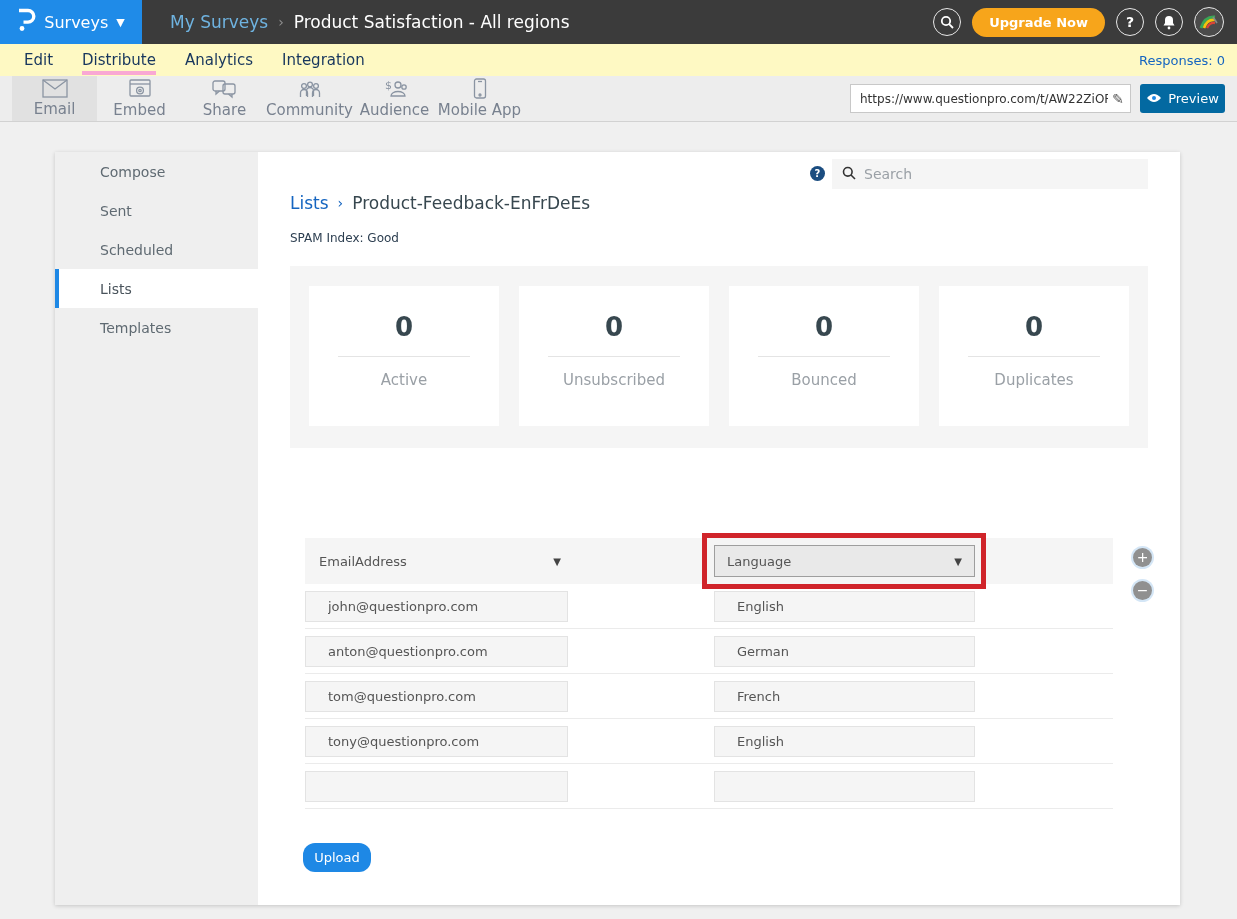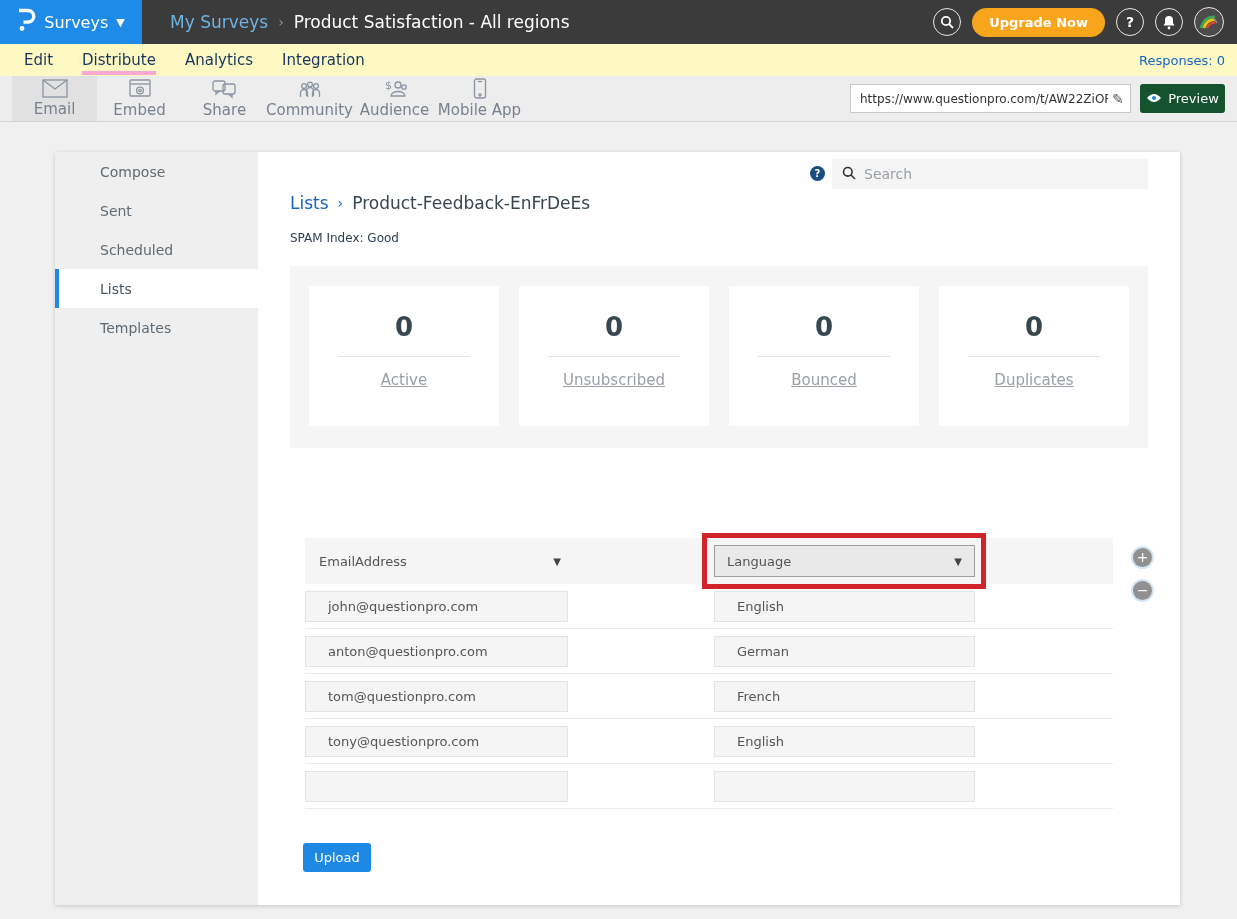--- a/index.html
+++ b/index.html
@@ -44,21 +44,21 @@
     justify-content:center; gap:2px; cursor:pointer; }
   .tool-item.active { background:#e1e1e1; }
   .tool-label { font-size:15px; color:#78818f; }
   .tool-icon svg { display:block; }
   .url-box { position:absolute; right:106px; top:8px; width:281px; height:29px;
     background:#fff; border:1px solid #c8c8c8; display:flex; align-items:center;
     padding:0 6px 0 9px; }
   .url-text { flex:1; font-size:12px; color:#333; white-space:nowrap; overflow:hidden; border:none; outline:none; font-family:inherit; background:transparent; }
   .url-pencil { font-size:14px; color:#555; cursor:pointer; padding-left:4px; }
   .preview-btn { position:absolute; right:12px; top:8px; width:85px; height:29px;
-    background:#14532d; border:none; border-radius:3px; color:#fff; font-size:13px;
+    background:#0369a1; border:none; border-radius:3px; color:#fff; font-size:13px;
     display:flex; align-items:center; justify-content:center; gap:6px; cursor:pointer; font-family:inherit; }
 
   
   .card { position:absolute; left:55px; top:152px; width:1125px; height:753px;
     background:#fff; box-shadow:0 1px 4px rgba(0,0,0,.18); }
   .side { position:absolute; left:0; top:0; width:203px; height:753px; background:#efefef; }
   .side-item { height:39px; display:flex; align-items:center; padding-left:45px;
     font-size:14px; color:#5f6a72; cursor:pointer; }
   .side-item.active { background:#fff; border-left:4px solid #1e88e5; padding-left:41px; color:#4a545c; }
 
@@ -77,21 +77,21 @@
   .list-crumb-sep { color:#1565c0; font-size:14px; }
   .list-crumb-current { color:#37474f; }
   .spam-row { position:absolute; left:32px; top:79px; font-size:12px; color:#2c3e50; }
 
   .stats { position:absolute; left:32px; top:114px; width:858px; height:182px;
     background:#f5f5f5; display:flex; gap:20px; padding:20px 19px; }
   .stat-card { width:190px; height:140px; background:#fff; display:flex;
     flex-direction:column; align-items:center; }
   .stat-value { margin-top:26px; font-size:26px; font-weight:bold; color:#37474f; }
   .stat-div { width:132px; height:1px; background:#e4e4e4; margin-top:14px; }
-  .stat-label { margin-top:14px; font-size:15px; color:#9aa0a6;text-decoration:underline; }
+  .stat-label { margin-top:14px; font-size:15px; color:#9aa0a6; }
 
   .tabs { position:absolute; left:46px; top:326px; width:844px; height:33px;
     border-bottom:1px solid #e0e0e0; display:flex; gap:26px; }
   .tab { font-size:14px; color:#37474f; padding:6px 1px 9px; cursor:pointer; }
   .tab.active { border-bottom:3px solid #1e88e5; }
 
   .form-area { position:absolute; left:47px; top:386px; width:808px; }
   .map-strip { position:relative; height:46px; background:#f5f5f5; }
   .fake-select { display:flex; align-items:center; justify-content:space-between;
     font-size:13px; color:#555; cursor:pointer; }
@@ -111,21 +111,21 @@
   .c-input.lang { left:409px; width:261px; }
 
   .round-btn { position:absolute; width:19px; height:19px; border-radius:50%;
     background:#909090; color:#fff; border:none; font-size:14px; line-height:17px;
     display:flex; align-items:center; justify-content:center; cursor:pointer;
     box-shadow:0 0 0 2px #d4e6f6; font-family:inherit; }
   .add-row-btn { left:875px; top:396px; }
   .remove-row-btn { left:875px; top:429px; }
 
   .upload-btn { position:absolute; left:45px; top:691px; width:68px; height:29px;
-    background:#1e88e5; color:#fff; border:none; border-radius:3px; font-size:13px;
+    background:#1e88e5; color:#fff; border:none; border-radius:12px; font-size:13px;
     cursor:pointer; font-family:inherit; }
 </style>
 </head>
 <body>
 
 <header class="topbar">
   <div class="brand">
     <span>
       <svg width="19" height="26" viewBox="0 0 19 26">
         <path d="M2 3.5 h9 a5.8 5.8 0 0 1 0 11.6 h-4.5" fill="none" stroke="#fff" stroke-width="3.4"></path>

